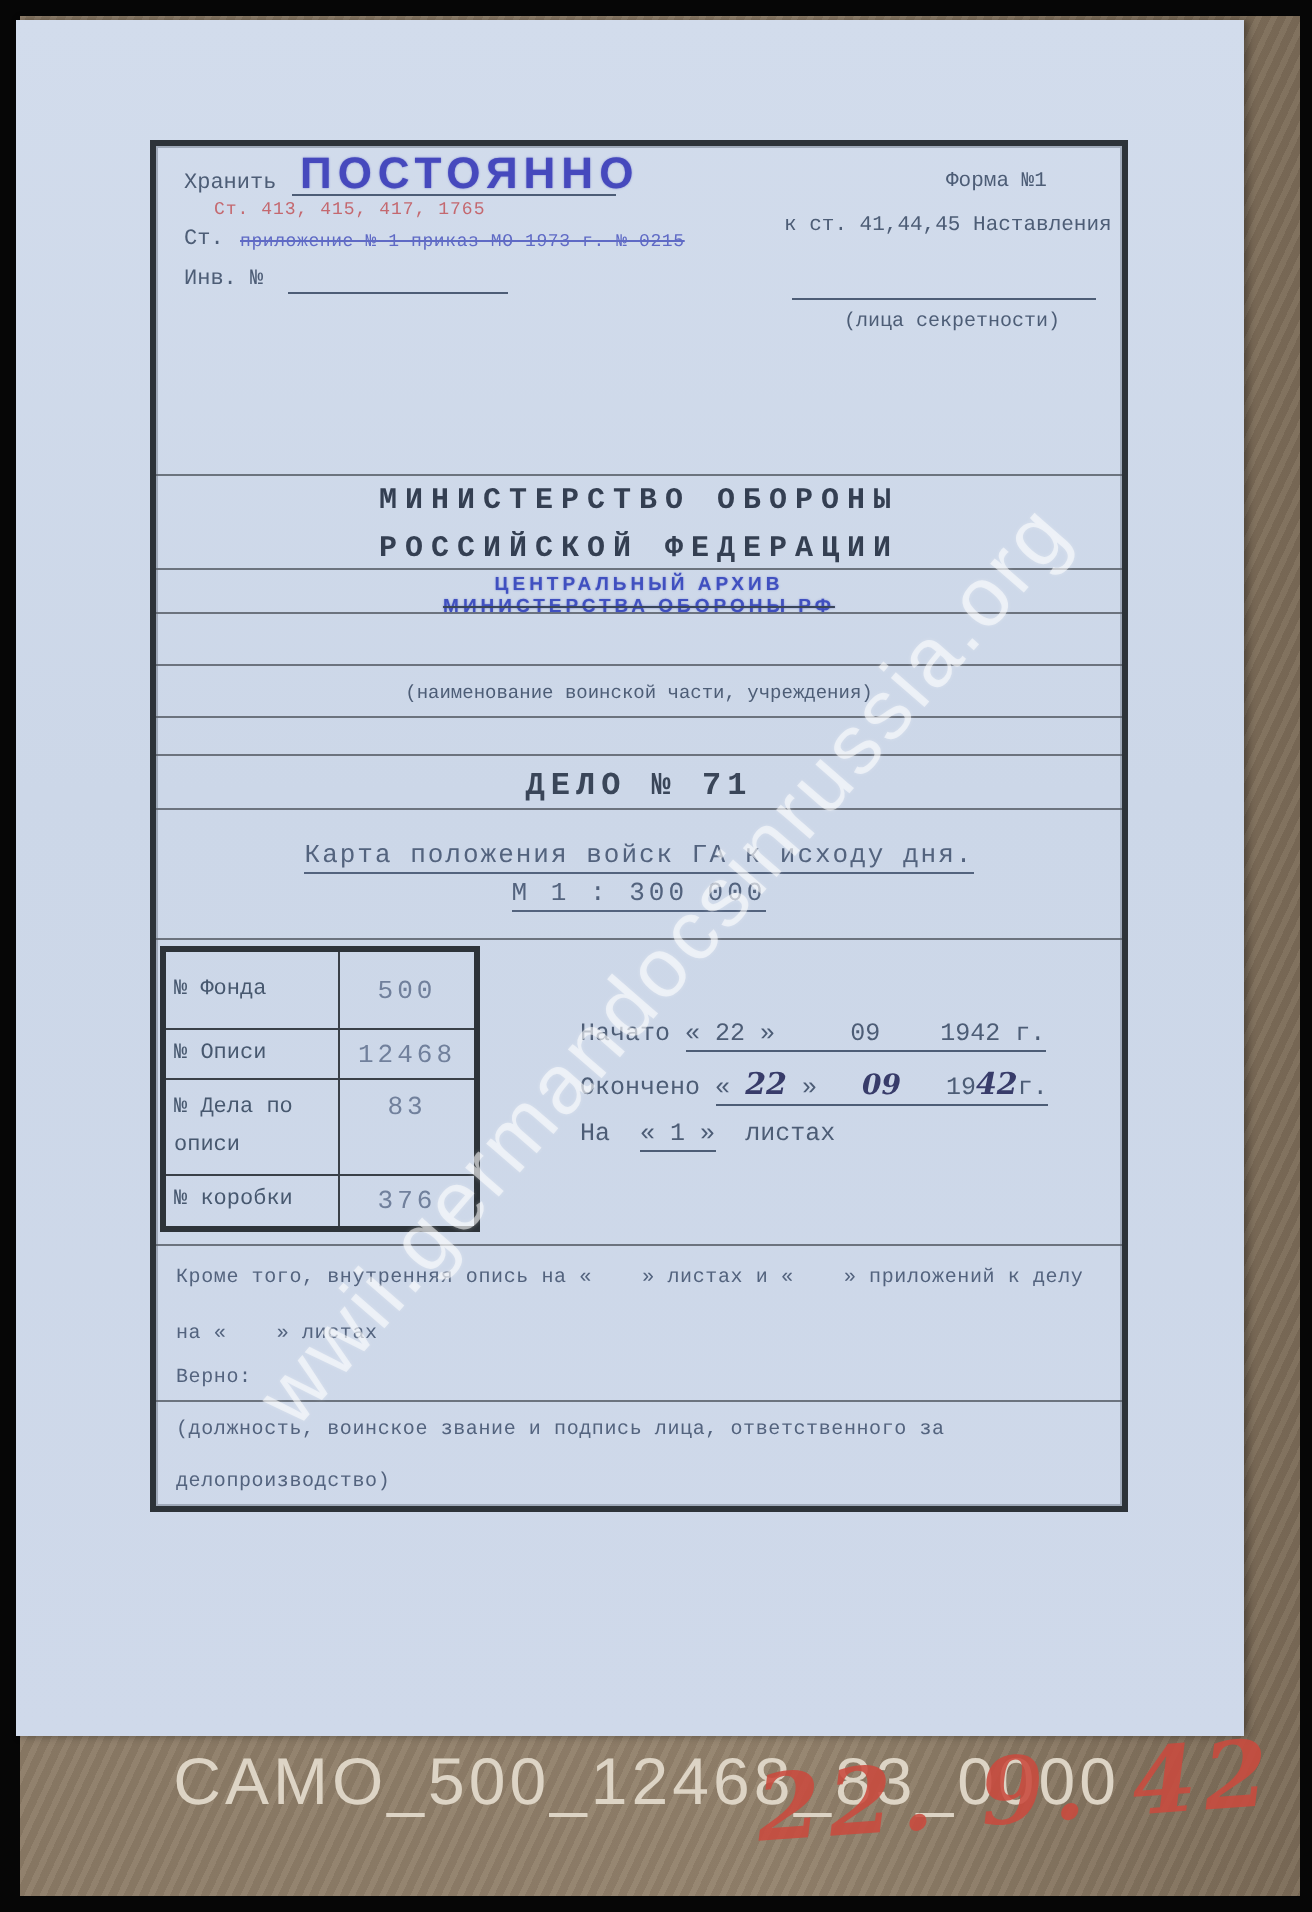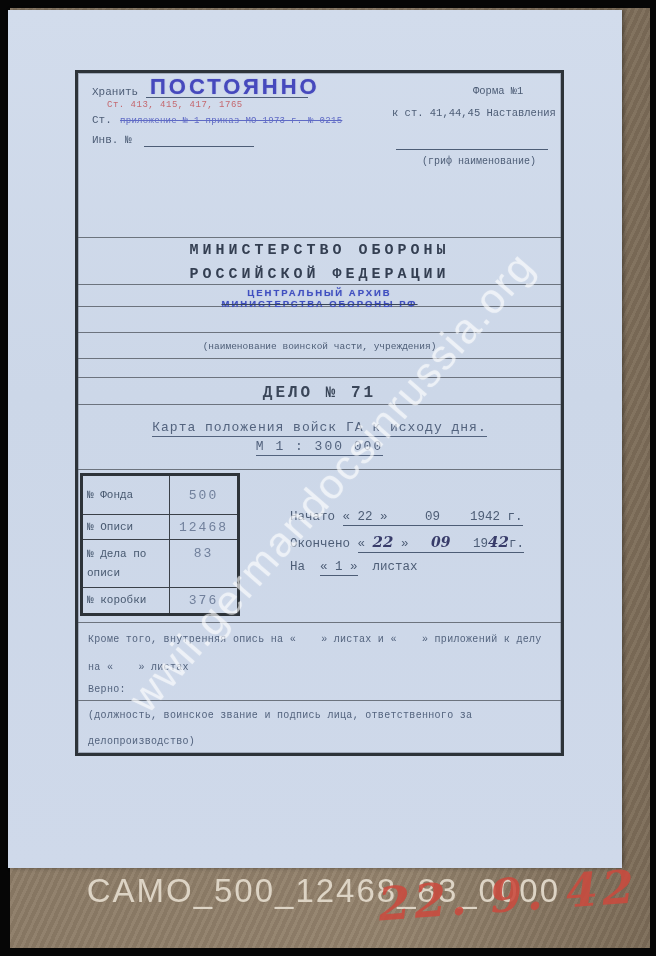--- a/index.html
+++ b/index.html
@@ -101,21 +101,21 @@
       <div class="abs stamp-keep" style="left:72px;top:1px">ПОСТОЯННО</div>
       <div class="abs stamp-red" style="left:29px;top:27px">Ст. 413, 415, 417, 1765</div>
       <div class="abs typed" style="left:14px;top:41px;font-size:11px">Ст.</div>
       <div class="abs stamp-struck" style="left:42px;top:43px">приложение № 1 приказ МО 1973 г. № 0215</div>
       <div class="abs typed" style="left:14px;top:61px;font-size:11px">Инв. №</div>
       <div class="abs blank" style="left:66px;top:73px;width:110px"></div>
 
       <div class="abs typed" style="left:395px;top:12px;font-size:10.5px">Форма №1</div>
       <div class="abs typed" style="left:314px;top:34px;font-size:10.5px">к ст. 41,44,45 Наставления</div>
       <div class="abs blank" style="left:318px;top:76px;width:152px"></div>
-      <div class="abs typed" style="left:344px;top:83px;font-size:10px">(гриф наименование)</div>
+      <div class="abs typed" style="left:344px;top:83px;font-size:10px">(лица секретности)</div>
 
       <div class="abs ctr title" style="top:193px">РОССИЙСКОЙ ФЕДЕРАЦИИ</div>
       <div class="abs ctr title" style="top:169px">МИНИСТЕРСТВО ОБОРОНЫ</div>
       <div class="abs ctr stamp-archive" style="top:225px;text-decoration:line-through;text-decoration-color:#3a4659">МИНИСТЕРСТВА ОБОРОНЫ РФ</div>
       <div class="abs ctr stamp-archive" style="top:214px">ЦЕНТРАЛЬНЫЙ АРХИВ</div>
       <div class="abs ctr typed" style="top:268px;font-size:9.5px">(наименование воинской части, учреждения)</div>
 
       <div class="abs ctr case-title" style="top:311px">ДЕЛО № 71</div>
       <div class="abs ctr" style="top:345px">
         <span class="case-desc">Карта положения войск ГА к исходу дня.</span>

